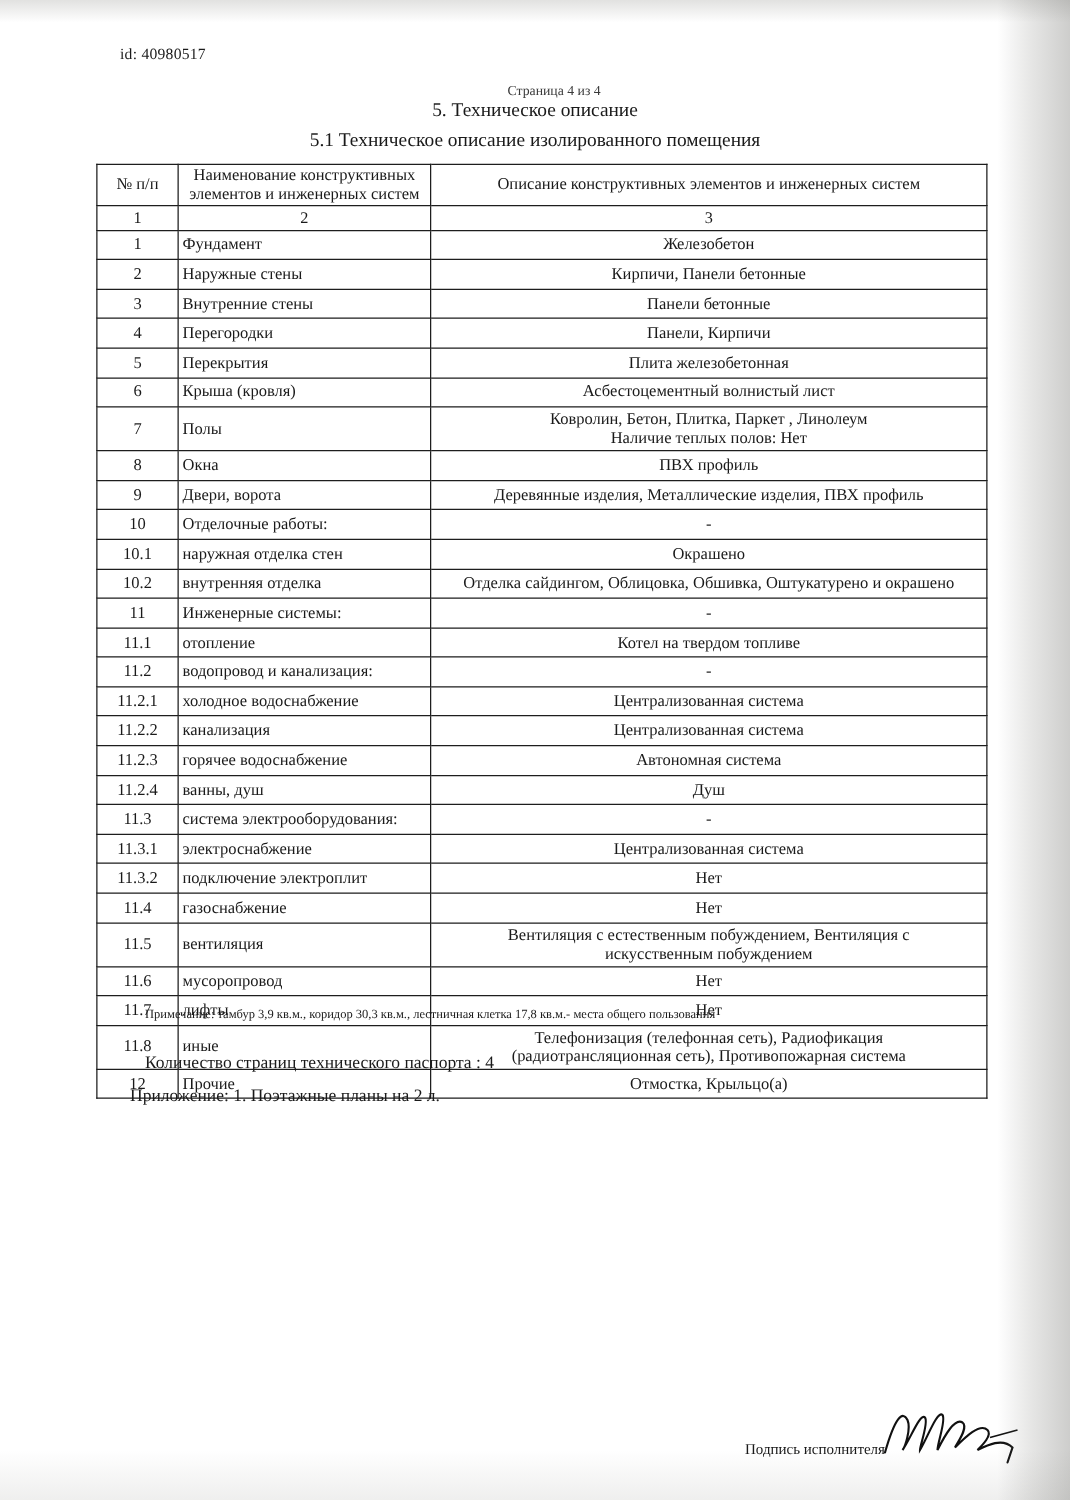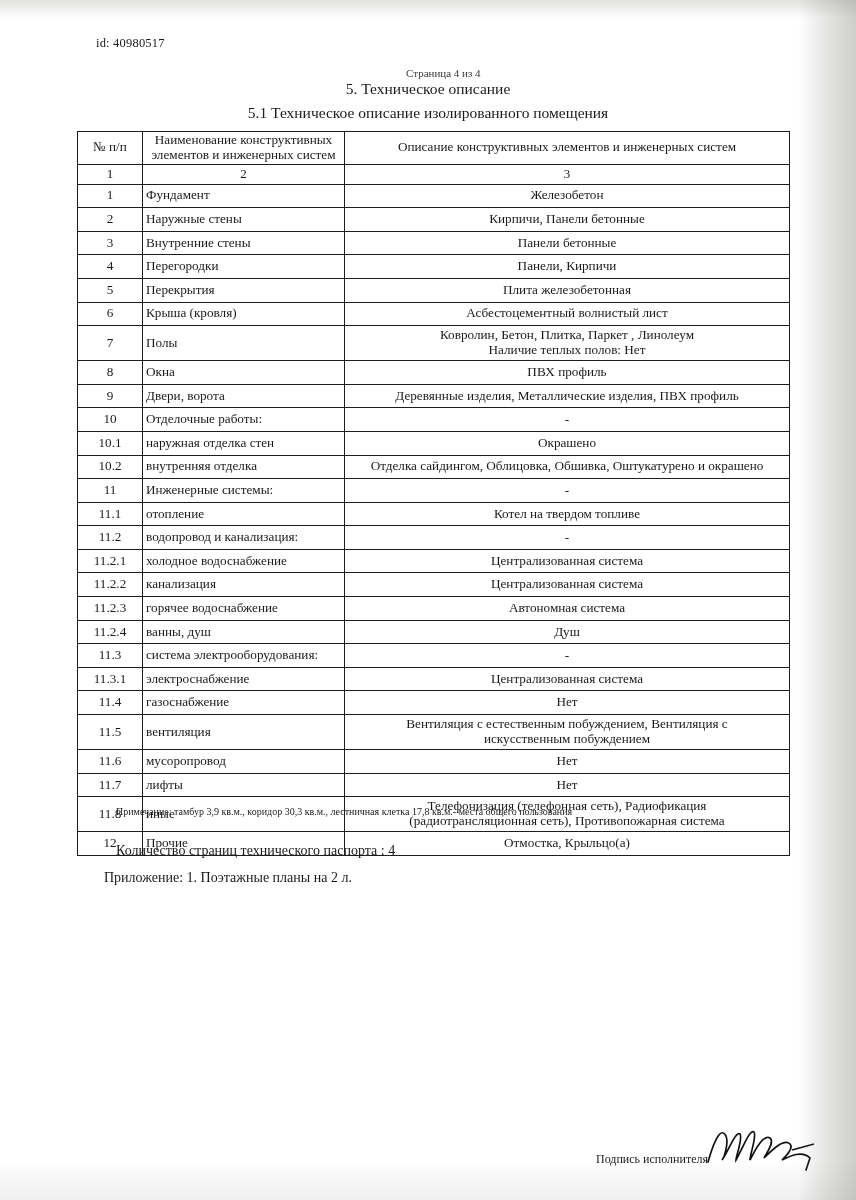--- a/index.html
+++ b/index.html
@@ -253,20 +253,25 @@
           <td class="c-num">11.3</td>
           <td class="c-name">система электрооборудования:</td>
           <td class="c-desc" style="white-space: pre-line;">-</td>
         </tr>
         <tr class="rownorm">
           <td class="c-num">11.3.1</td>
           <td class="c-name">электроснабжение</td>
           <td class="c-desc" style="white-space: pre-line;">Централизованная система</td>
         </tr>
         <tr class="rownorm">
+          <td class="c-num">11.3.2</td>
+          <td class="c-name">подключение электроплит</td>
+          <td class="c-desc" style="white-space: pre-line;">Нет</td>
+        </tr>
+        <tr class="rownorm">
           <td class="c-num">11.4</td>
           <td class="c-name">газоснабжение</td>
           <td class="c-desc" style="white-space: pre-line;">Нет</td>
         </tr>
         <tr class="rowtall">
           <td class="c-num">11.5</td>
           <td class="c-name">вентиляция</td>
           <td class="c-desc" style="white-space: pre-line;">Вентиляция с естественным побуждением, Вентиляция с
 искусственным побуждением</td>
         </tr>

